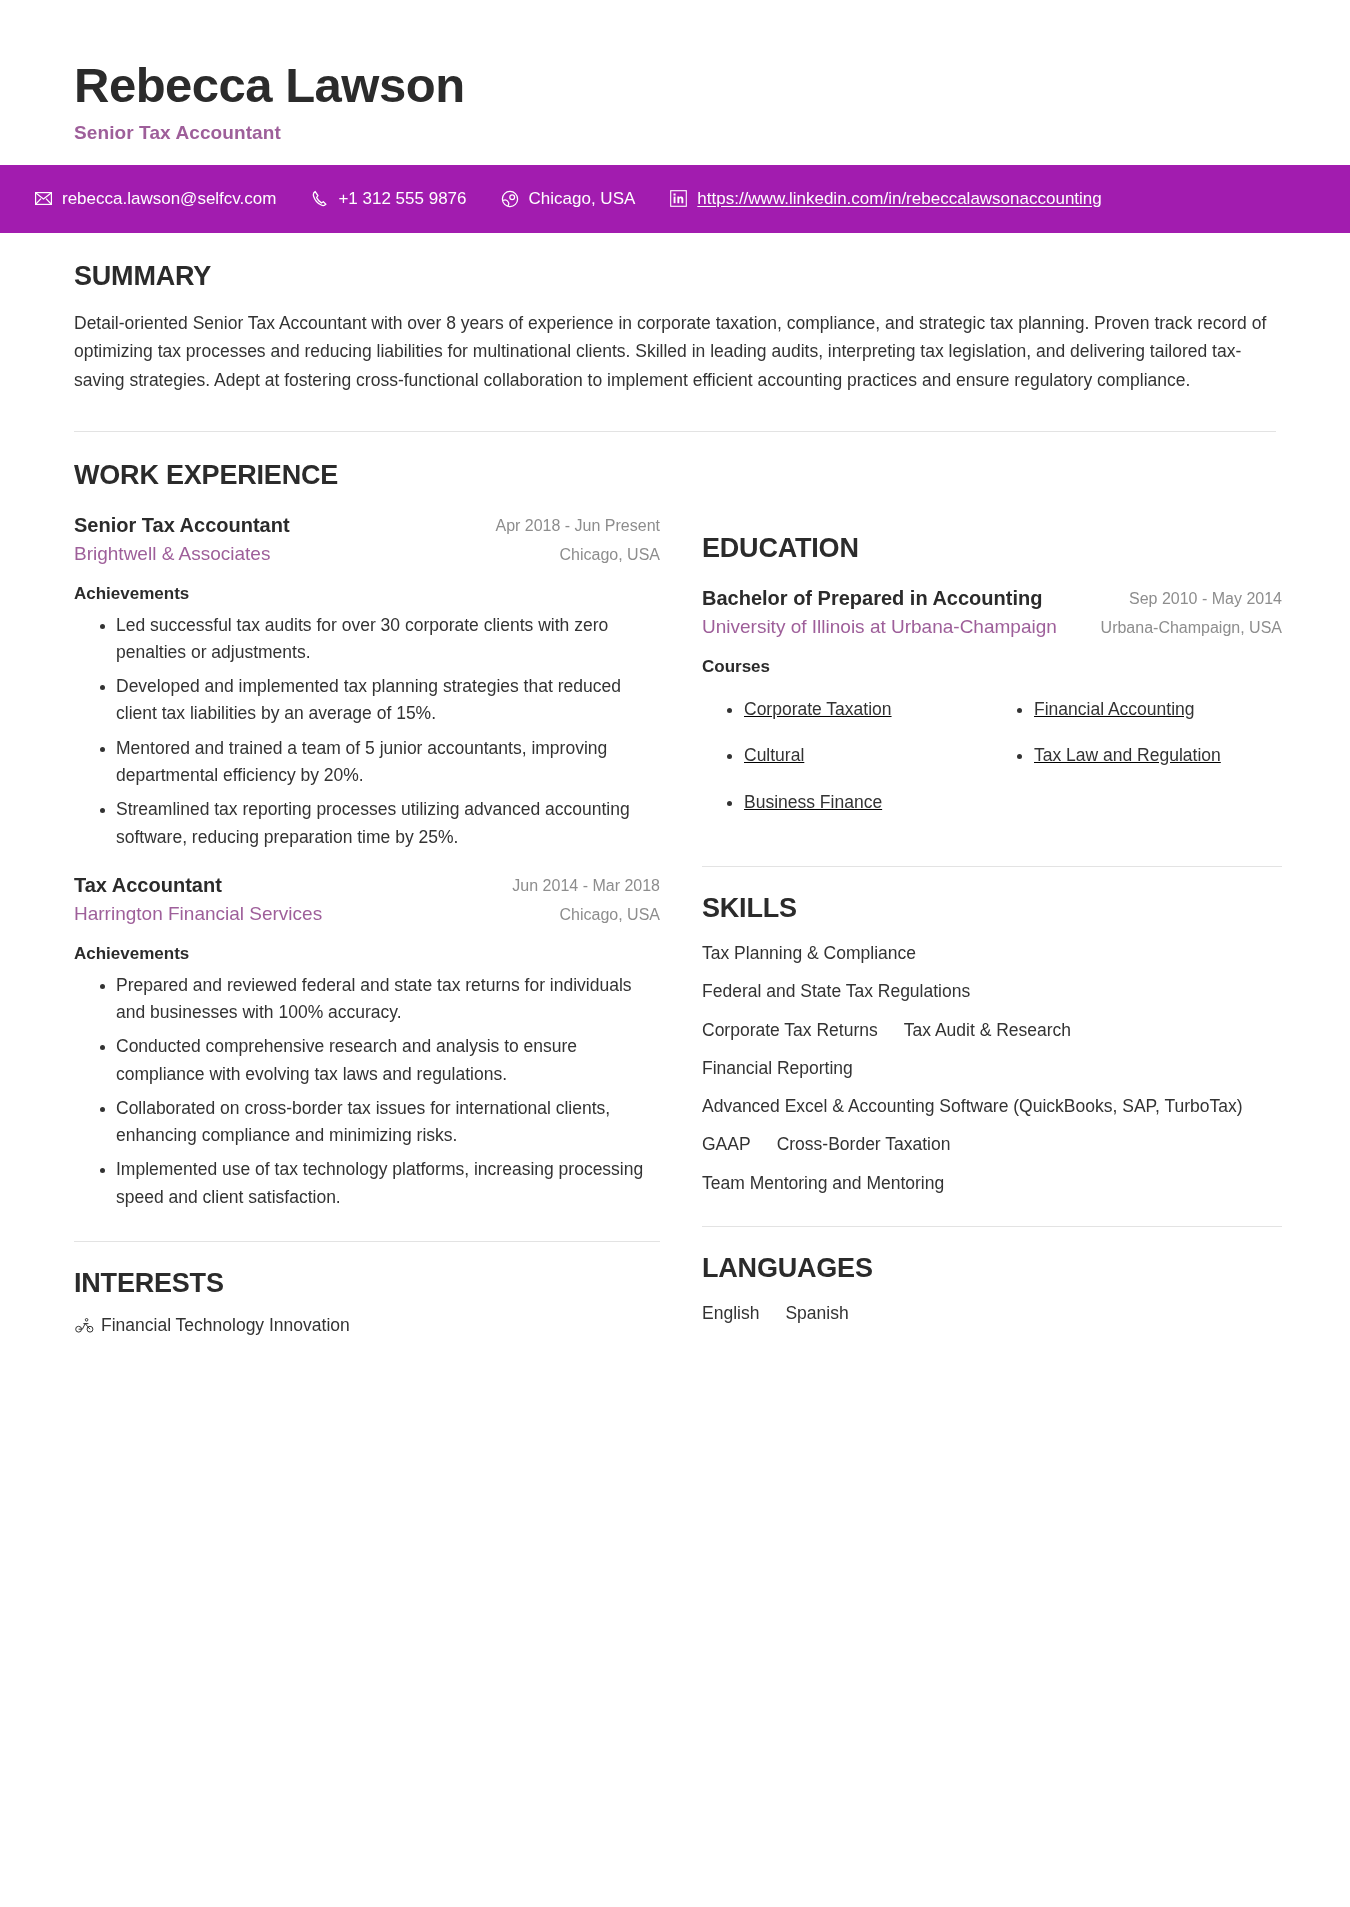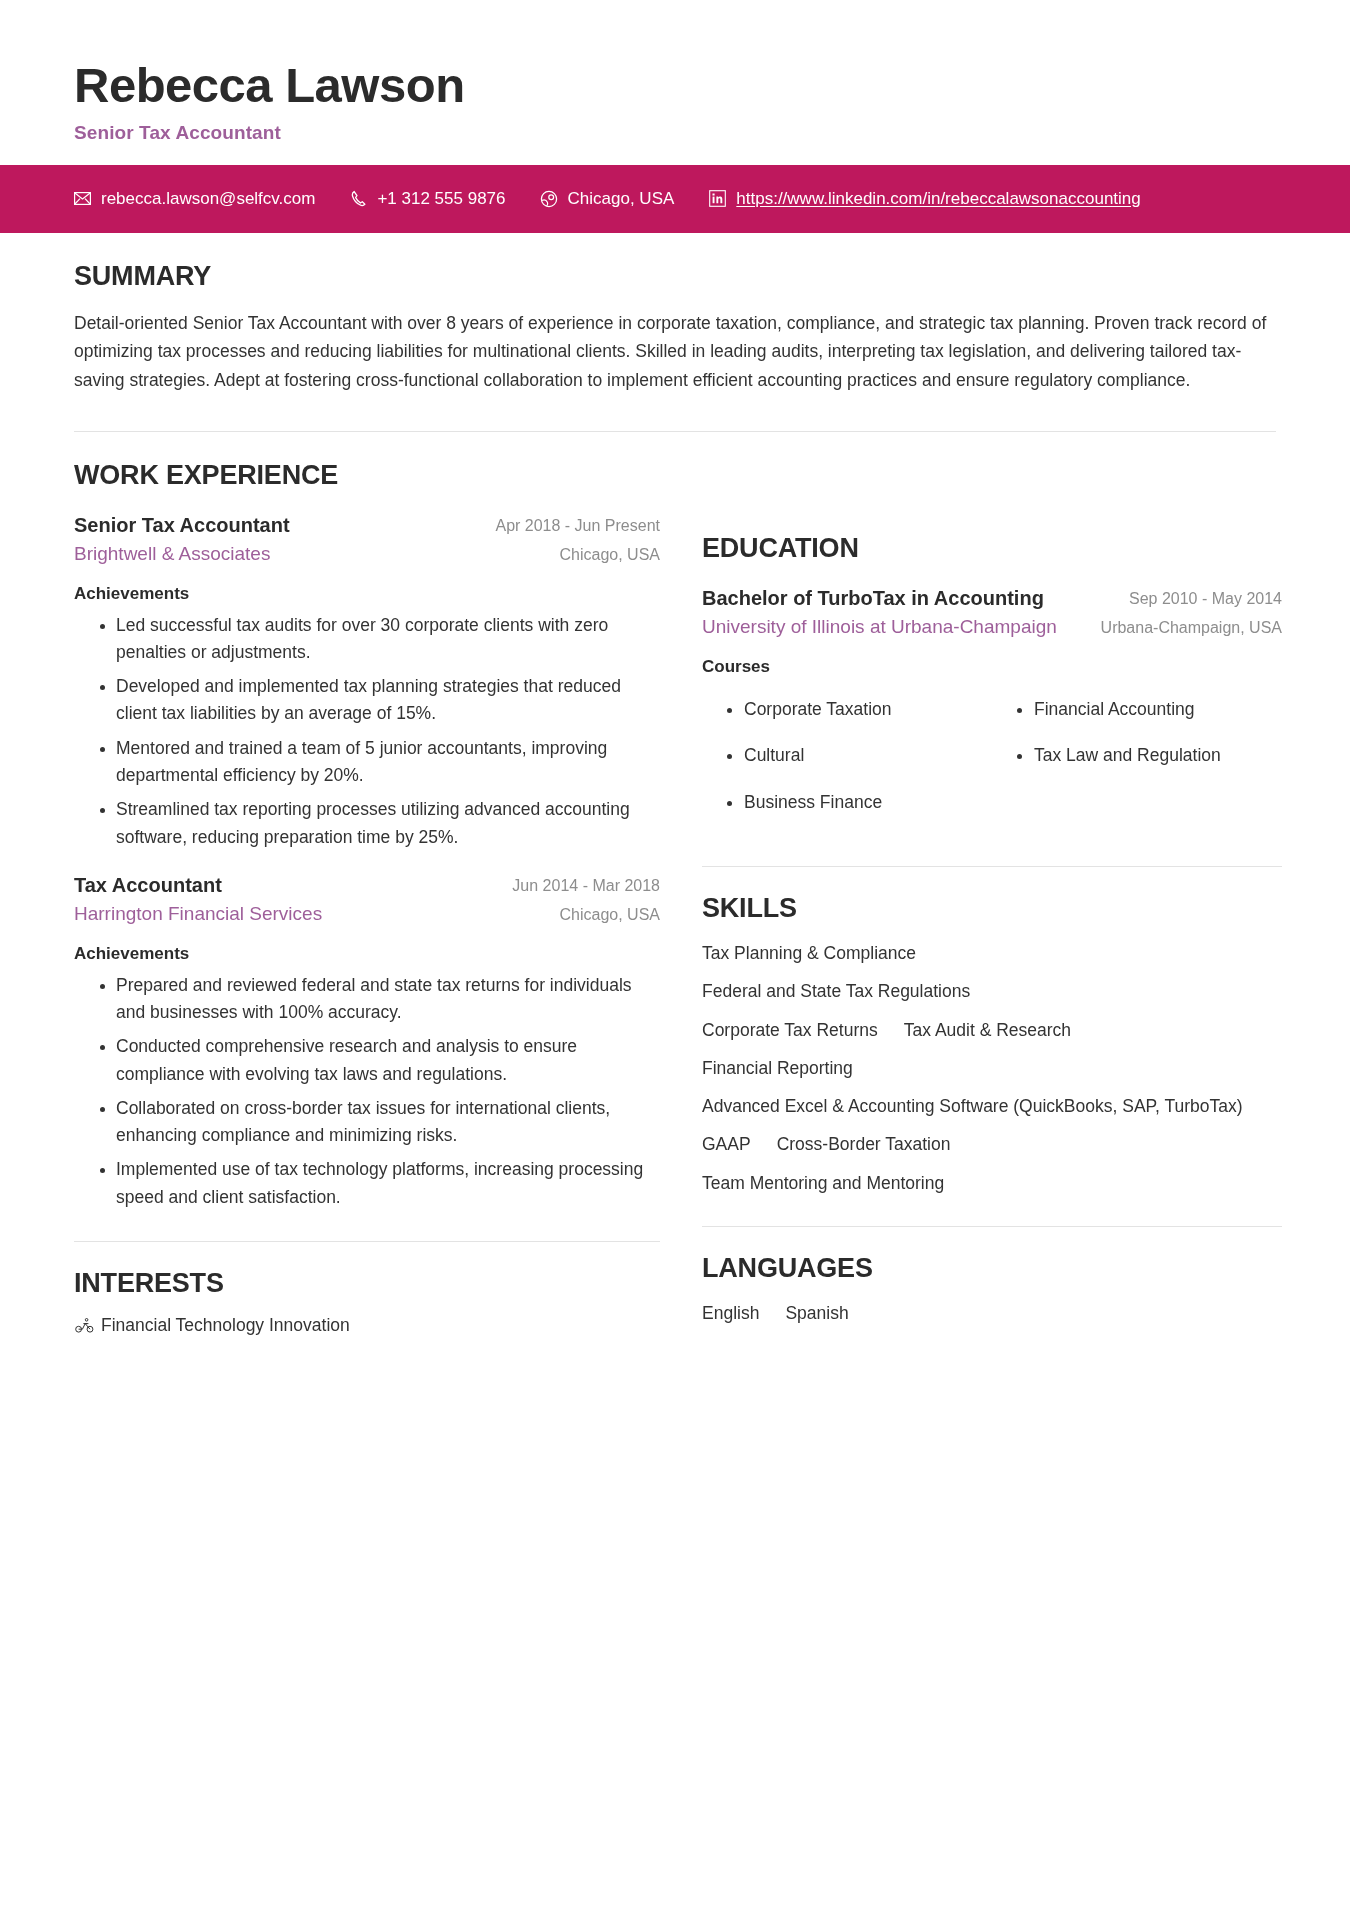--- a/index.html
+++ b/index.html
@@ -34,25 +34,25 @@
     margin-top: 9px;
     font-size: 19px;
     font-weight: 700;
     color: #9e5f9a;
     letter-spacing: 0.1px;
   }
 
   
   .contact-bar {
     margin-top: 21px;
-    background: #be185d;
+    background: #a21caf;
     height: 68px;
     display: flex;
     align-items: center;
-    padding: 0 73px;
+    padding: 0 34px;
     gap: 34px;
     color: #ffffff;
   }
   .contact-item {
     display: flex;
     align-items: center;
     gap: 9px;
     font-size: 17px;
     color: #ffffff;
     white-space: nowrap;
@@ -153,20 +153,21 @@
     color: #333333;
     margin-bottom: 7px;
   }
   ul.bullets li::marker { font-size: 15px; }
 
   
   .courses-grid {
     margin-top: 20px;
     display: grid;
     grid-template-columns: 1fr 1fr;
+    text-decoration: underline;
   }
   .courses-grid ul { padding-left: 42px; list-style: disc; }
   .courses-grid li {
     font-size: 17.5px;
     color: #333333;
     line-height: 1.4;
     margin-bottom: 22px;
   }
 
   
@@ -385,21 +386,21 @@
         </div>
 
       </div>
 
       <div class="col-right">
 
         <div class="section-title">EDUCATION</div>
 
         <div class="entry">
           <div class="entry-row">
-            <div class="entry-title">Bachelor of TurboTax in Accounting</div>
+            <div class="entry-title">Bachelor of Prepared in Accounting</div>
             <div class="entry-meta">Sep 2010 - May 2014</div>
           </div>
           <div class="entry-row">
             <div class="entry-org">University of Illinois at Urbana-Champaign</div>
             <div class="entry-meta loc">Urbana-Champaign, USA</div>
           </div>
           <div class="sub-label">Courses</div>
           <div class="courses-grid">
             <ul>
               <li>Corporate Taxation</li>

